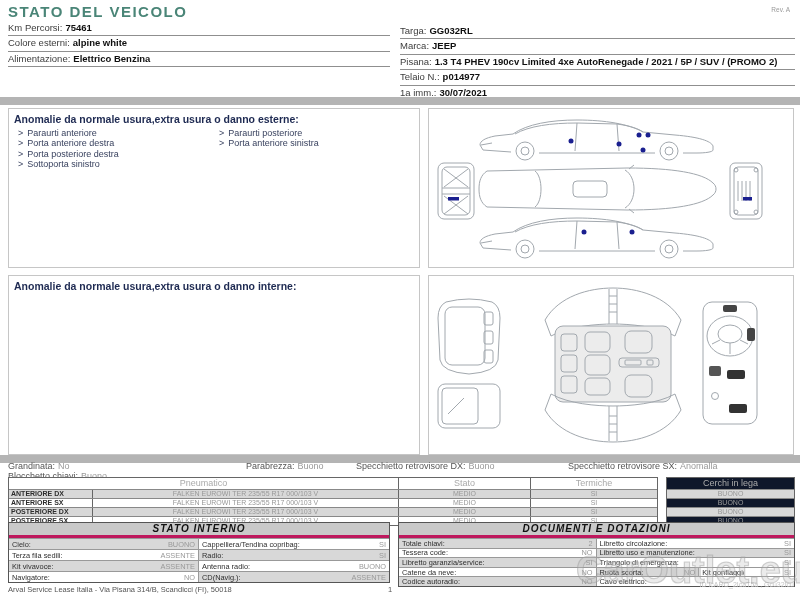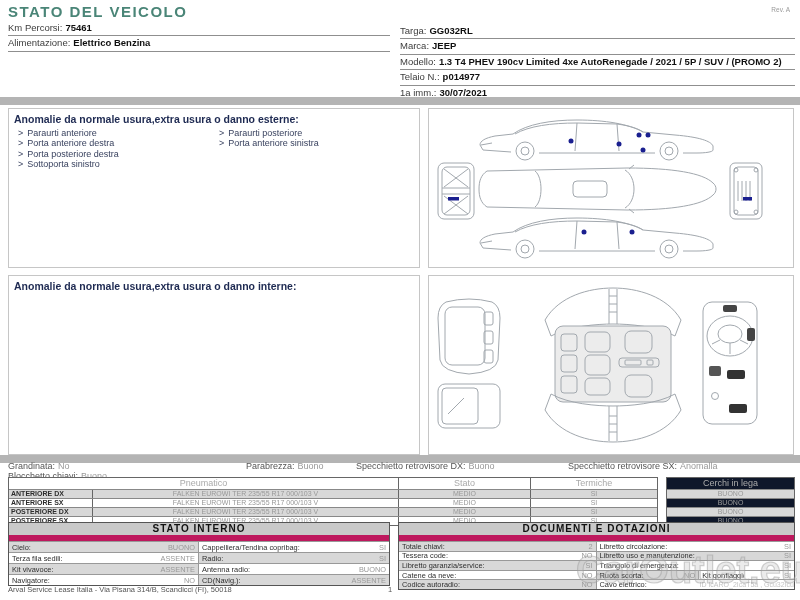--- a/index.html
+++ b/index.html
@@ -59,21 +59,21 @@
   .chead { height:11px; line-height:11px; text-align:center; color:#aaa; font-size:9px; }
   .crow  { height:8px; line-height:8px; text-align:center; color:#999; font-size:7px;
            border-top:1px solid #888; }
 
   
   .panel { position:absolute; top:522px; border:1px solid #555; box-sizing:border-box; background:#fff; }
   .panel-si  { left:8px;  width:382px; }
   .panel-doc { left:398px; width:397px; }
   .panel-title { background:#c9c9c9; font-weight:bold; text-align:center; font-size:10px;
                  letter-spacing:1px; color:#111; height:12px; line-height:12px;
-                 border-bottom:6px solid #be185d; }
+                 border-bottom:3px solid #be185d;font-style:italic; }
   .prow { display:flex; border-top:1px solid #999; }
   .prow:first-of-type { border-top:none; }
   .pcell { display:flex; box-sizing:border-box; padding:0 3px; align-items:center;
            border-right:1px solid #999; overflow:hidden; }
   .pcell:last-child { border-right:none;gap:40px; }
   .pl { flex:1; font-size:7.4px; color:#2e2e2e; white-space:nowrap; overflow:hidden; }
   .pv { font-size:7.4px; color:#999; white-space:nowrap; }
   .panel-si  .pcell { width:50%; height:10px; }
   .panel-doc .pcell { height:8.6px; }
   .dc-half { width:50%; }
@@ -90,27 +90,28 @@
 </head>
 <body>
 
 <div>
 
   <div class="title">STATO DEL VEICOLO</div>
   <div class="rev">Rev. A</div>
 
   <div class="info-left">
     <div class="frow"><span>Km Percorsi:</span><b>75461</b></div>
+    <div class="frow"><span>Colore esterni:</span><b>alpine white</b></div>
     <div class="frow"><span>Alimentazione:</span><b>Elettrico Benzina</b></div>
   </div>
 
   <div class="info-right">
     <div class="frow"><span>Targa:</span><b>GG032RL</b></div>
     <div class="frow"><span>Marca:</span><b>JEEP</b></div>
-    <div class="frow"><span>Modello:</span><b>1.3 T4 PHEV 190cv Limited 4xe AutoRenegade / 2021 / 5P / SUV / (PROMO 2)</b></div>
+    <div class="frow"><span>Pisana:</span><b>1.3 T4 PHEV 190cv Limited 4xe AutoRenegade / 2021 / 5P / SUV / (PROMO 2)</b></div>
     <div class="frow"><span>Telaio N.:</span><b>p014977</b></div>
     <div class="frow"><span>1a imm.:</span><b>30/07/2021</b></div>
   </div>
 
   <div class="bar bar1"></div>
 
   <div class="abox box-ext-txt">
     <div class="box-title">Anomalie da normale usura,extra usura o danno esterne:</div>
     <div class="cols">
       <div class="col">

